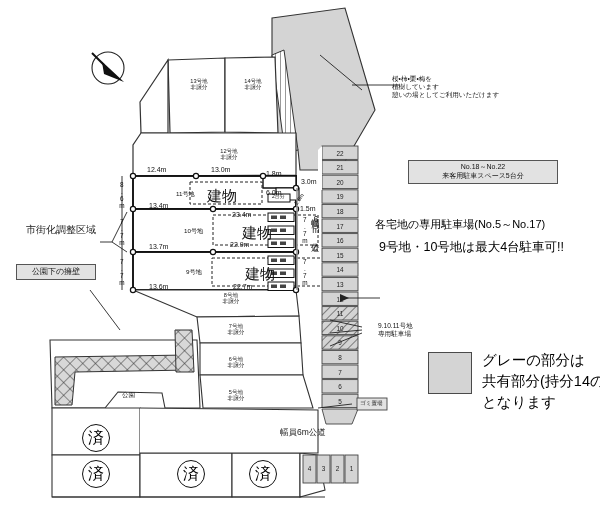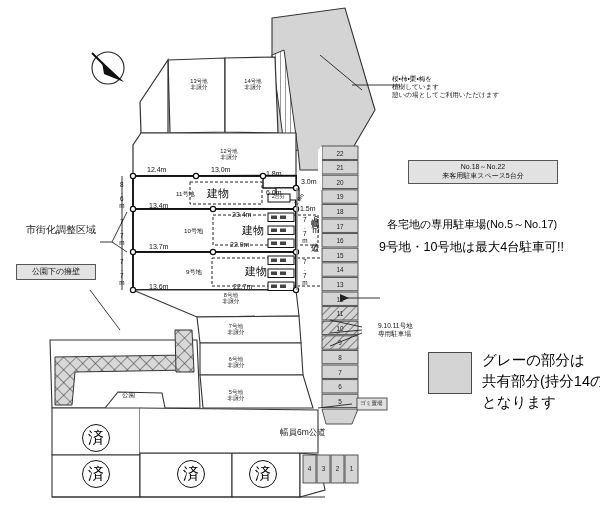--- a/index.html
+++ b/index.html
@@ -5,21 +5,21 @@
   html,body{margin:0;padding:0;background:#fff;}
   body{width:600px;height:513px;overflow:hidden;
        font-family:"Liberation Sans","DejaVu Sans",sans-serif;color:#1a1a1a;}
   #stage{position:relative;width:600px;height:513px;}
   svg#plan{position:absolute;left:0;top:0;width:600px;height:513px;}
   .lbl{position:absolute;white-space:nowrap;line-height:1.15;}
   .tiny{font-size:5.6px;text-align:center;color:#222;}
   .tiny b{font-weight:normal;display:block;}
   .dim{font-size:7px;color:#111;}
   .plotno{font-size:6.2px;color:#111;}
-  .bldg{font-size:11px;color:#111;}
+  .bldg{font-size:15px;color:#111;}
   .big{font-size:14.5px;color:#000;}
   .med{font-size:11px;color:#000;}
   .note{font-size:6.6px;color:#111;line-height:1.25;}
   .boxlabel{position:absolute;background:#e2e2e2;border:1px solid #555;
             font-size:7px;text-align:center;line-height:1.25;color:#111;padding:2px 4px;}
   .vert{writing-mode:vertical-rl;text-orientation:upright;}
   .pk{font-size:6.4px;fill:#222;}
   .sold{font-size:16px;color:#000;}
   .swatch{position:absolute;width:42px;height:40px;background:#d4d4d4;border:1px solid #4a4a4a;}
 </style>
@@ -291,21 +291,21 @@
   <div>桜•柿•栗•梅を</div>
   <div>植樹しています</div>
   <div>憩いの場としてご利用いただけます</div>
 </div>
 
 <div class="boxlabel" style="left:408px;top:160px;width:140px;">
   <div>No.18～No.22</div>
   <div>来客用駐車スペース5台分</div>
 </div>
 
-<div class="lbl med" style="left:387px;top:218px;">各宅地の専用駐車場(No.5～No.17)</div>
+<div class="lbl med" style="left:375px;top:218px;">各宅地の専用駐車場(No.5～No.17)</div>
 <div class="lbl med" style="left:379px;top:240px;font-size:12.5px;">9号地・10号地は最大4台駐車可!!</div>
 
 <div class="lbl note" style="left:378px;top:322px;">
   <div>9.10.11号地</div>
   <div>専用駐車場</div>
 </div>
 
 <div class="swatch" style="left:428px;top:352px;"></div>
 <div class="lbl big" style="left:482px;top:350px;line-height:1.45;">
   <div>グレーの部分は</div>

